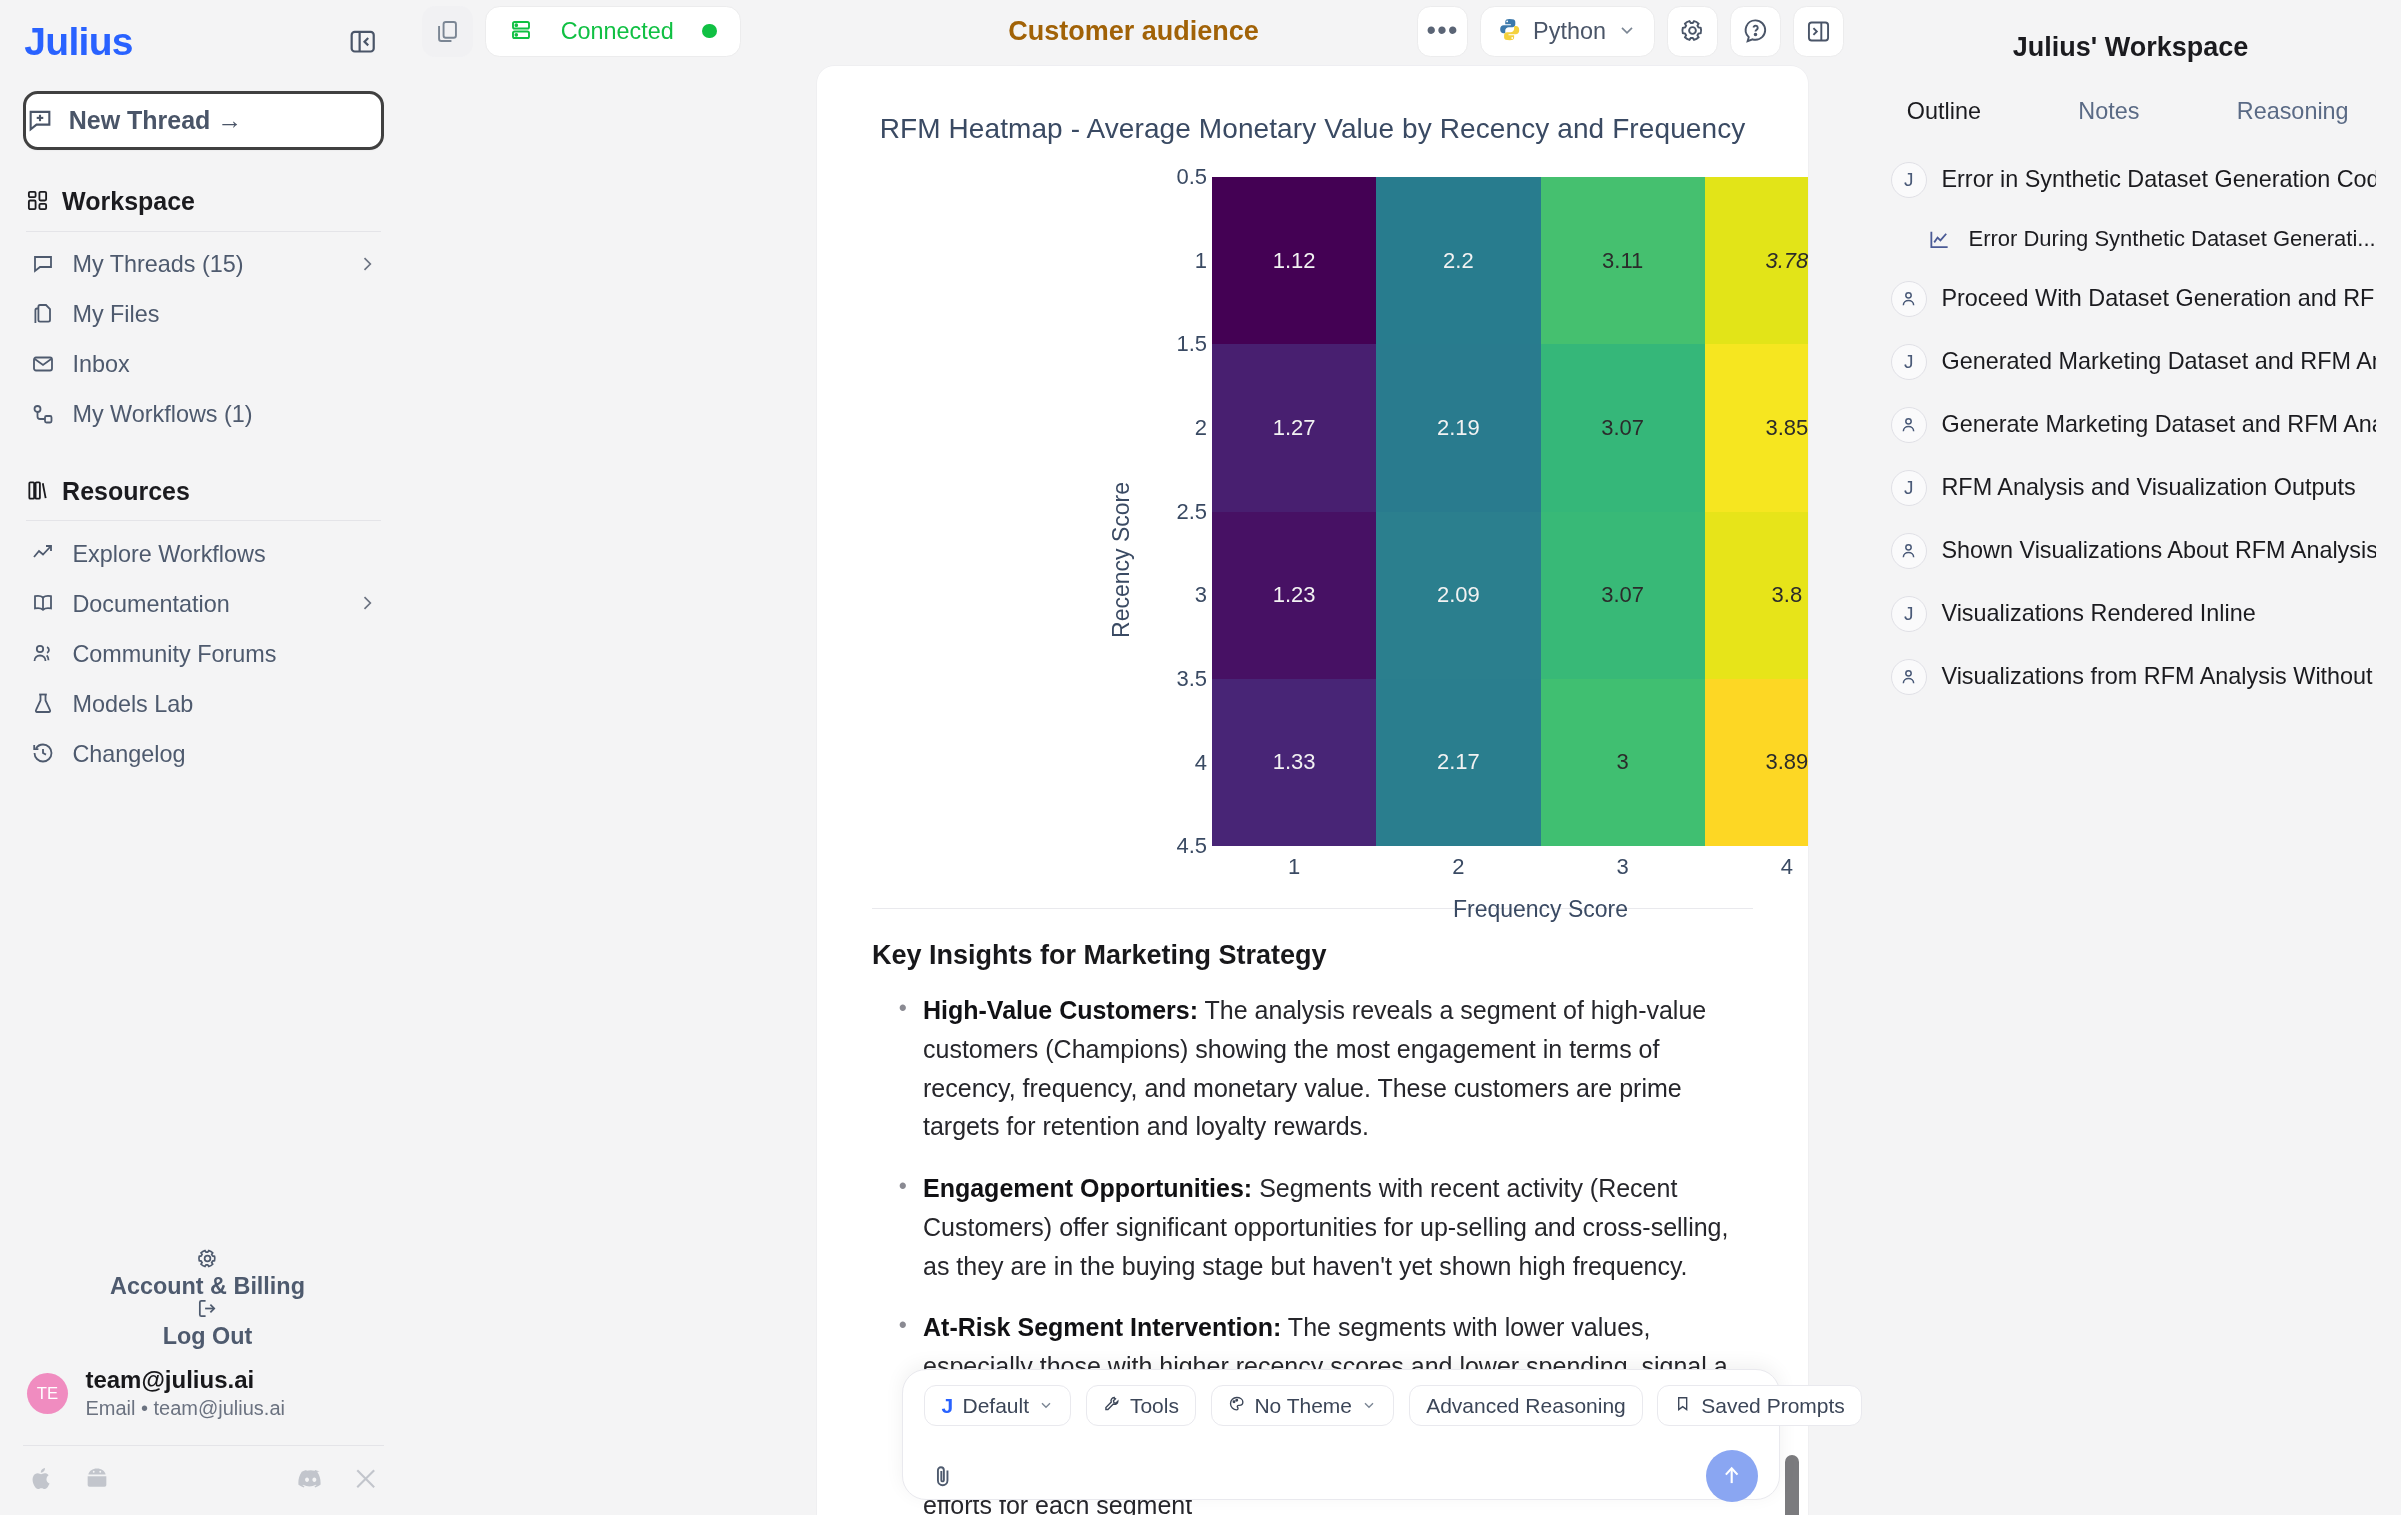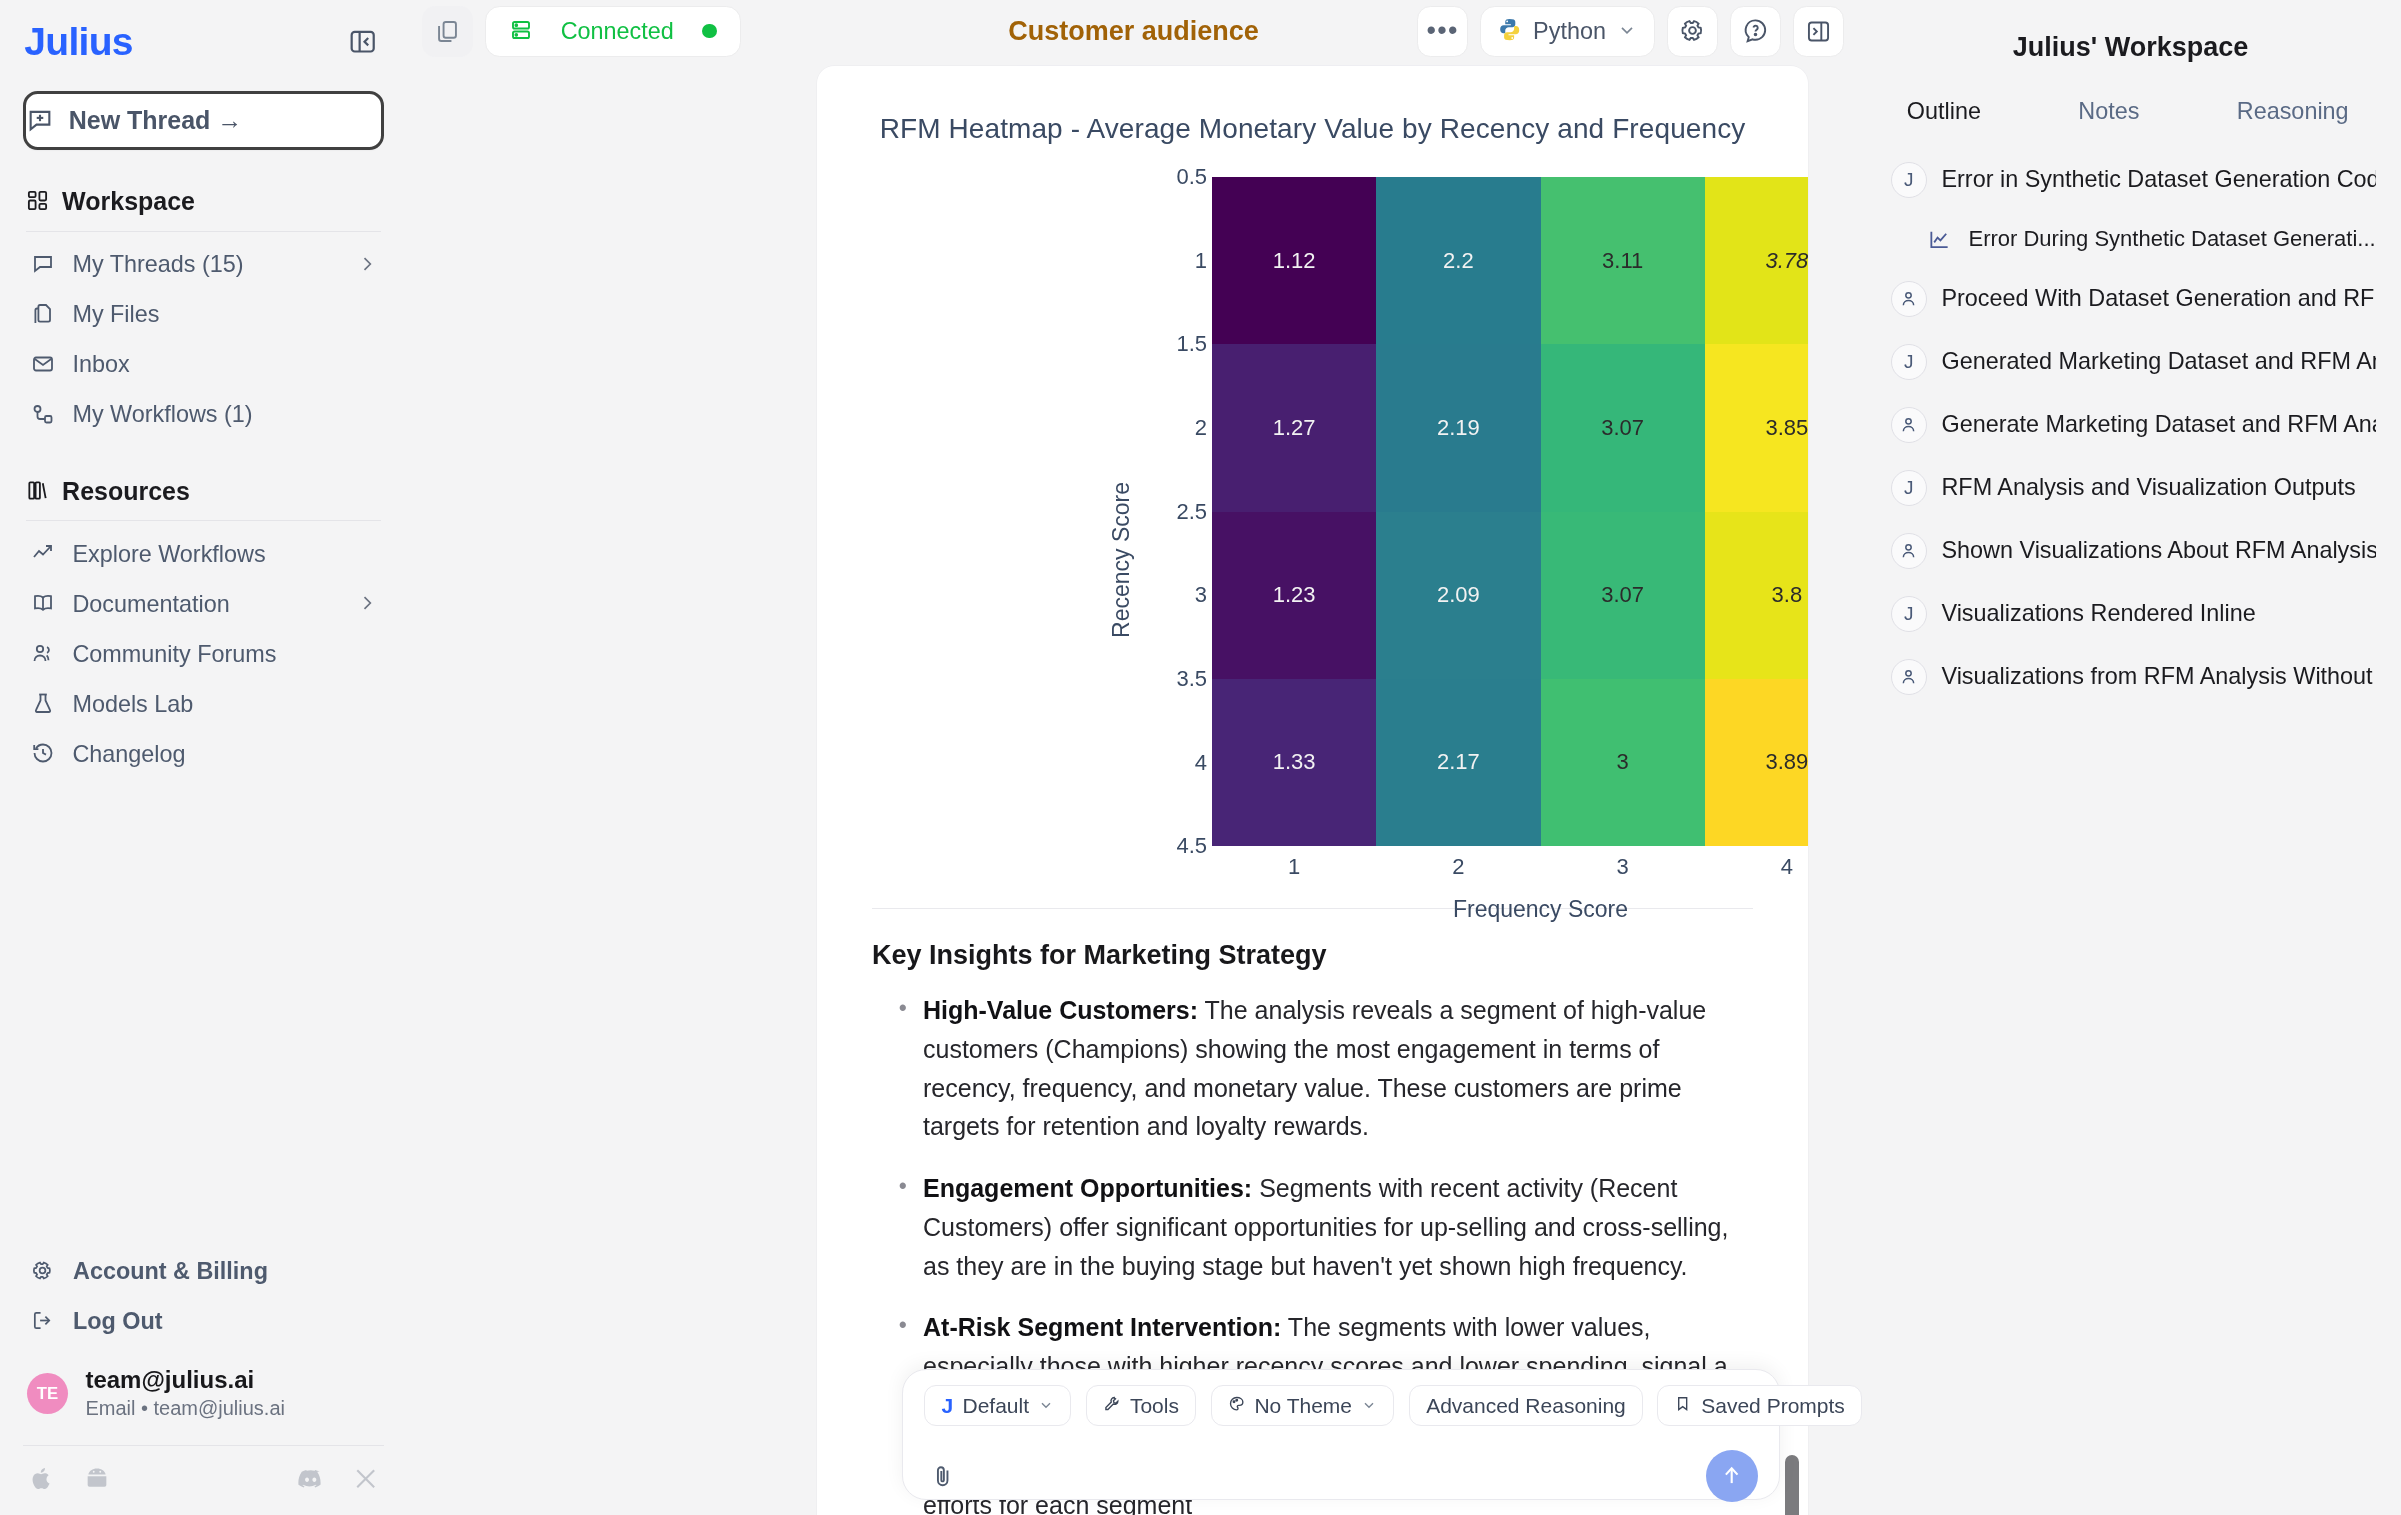--- a/index.html
+++ b/index.html
@@ -31,27 +31,27 @@
   .sec-head { display: flex; align-items: center; gap: 13.4px; margin-top: 37px; padding-left: 2.7px; }
   .sec-head .t { font-size: 25px; font-weight: 700; color: #1b1b1f; }
   .divider { height: 1px; background: #e4e4e8; margin: 14.7px 2.7px 8px 2.7px; }
   .nav-item {
     display: flex; align-items: center; gap: 17.4px;
     height: 50px; padding: 0 6.7px 0 8px; border-radius: 10.7px; cursor: pointer;
   }
   .nav-item .lbl { font-size: 23.4px; color: #4e5a6e; flex: 1; white-space: nowrap; }
   .nav-item .chev { margin-left: auto; }
   .sb-bottom { position: absolute; left: 23px; right: 23px; bottom: 0; }
-  .acct-item { display: flex; align-items: center; gap: 19px; height: 50px; padding-left: 8px; border-radius: 10.7px; cursor: pointer; }
+  .acct-item { display: flex; align-items: center; gap: 1px; height: 50px; padding-left: 8px; border-radius: 10.7px; cursor: pointer; flex-direction: column; }
   .acct-item .lbl { font-size: 23.4px; color: #4e5a6e; font-weight: 600; }
   .user-row { display: flex; align-items: center; gap: 17.4px; padding: 19px 6.7px 23px 4px; cursor: pointer; }
   .avatar {
     width: 41px; height: 41px; border-radius: 50%; background: #f08cc0;
     display: flex; align-items: center; justify-content: center;
-    color: #fff; font-size: 16.7px; font-weight: 700; flex: 0 0 41px;
+    color: #fff; font-size: 16.7px; font-weight: 400; flex: 0 0 41px;
   }
   .user-email { font-size: 24px; font-weight: 700; color: #18181b; line-height: 1.15; }
   .user-sub { font-size: 20px; color: #6b7280; line-height: 1.35; margin-top: 2px; }
   .social-div { height: 1px; background: #e4e4e8; }
   .socials { display: flex; align-items: center; gap: 28px; padding: 17.4px 5.4px 20px 5.4px; }
   .socials .sp { flex: 1; }
   .social { cursor: pointer; opacity: .55; }
 
   
   .main { flex: 1; position: relative; height: 1515px; background: #f4f4f5; }

